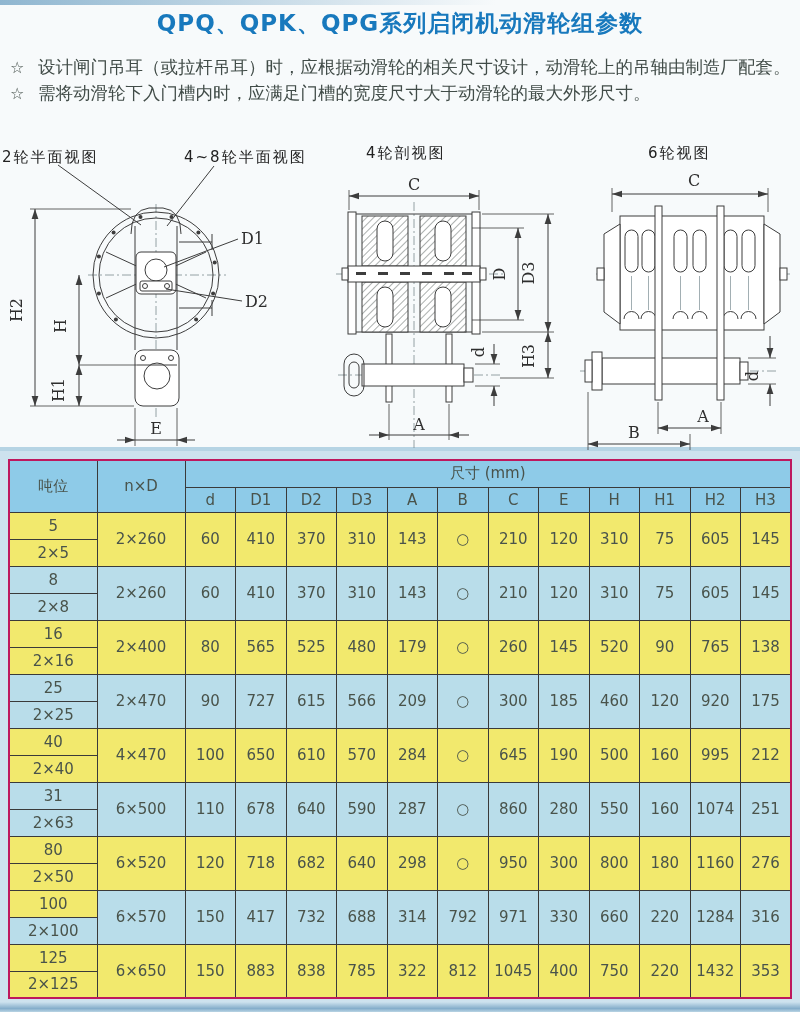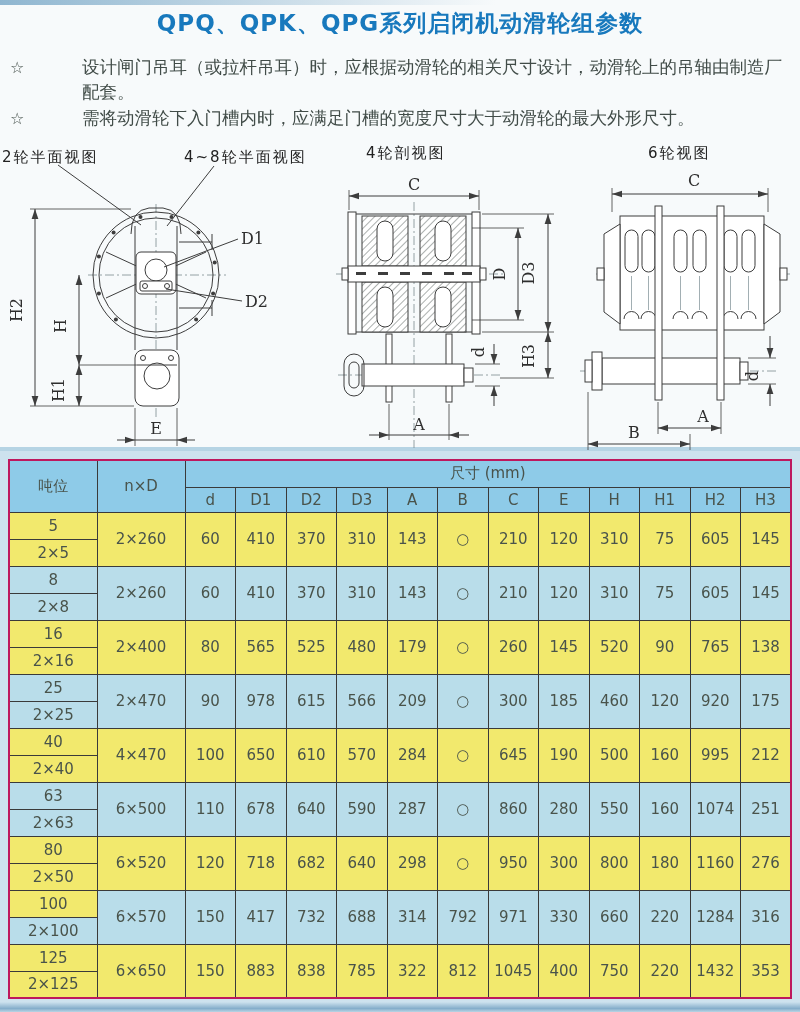--- a/index.html
+++ b/index.html
@@ -11,21 +11,21 @@
     background:var(--page_lower_bg,#cde2ee);
     border-top:4px solid #b6d4e4;box-sizing:border-box;}
   .bottom-band{position:absolute;left:0;bottom:0;width:800px;height:10px;
     background:linear-gradient(180deg,#cde2ee,#85aecb 65%,#b9d4e4);}
   .page-title{position:absolute;top:8px;left:0;width:800px;text-align:center;
     font-size:23px;font-weight:800;letter-spacing:1px;color:var(--title_blue,#1879bd);}
   .notes{position:absolute;top:55px;left:10px;width:782px;color:#414c48;
     font-size:17.5px;line-height:25px;}
   .note{display:flex;margin-bottom:1px;}
   .note .star{flex:0 0 28px;font-size:16px;color:#4a5550;}
-  .note .ntext{flex:1;margin-left:44px;}
+  .note .ntext{flex:1;}
   .drawings{position:absolute;top:138px;left:0;}
   .dtable{position:absolute;left:8px;top:459px;width:784px;border-collapse:collapse;
     table-layout:fixed;background:#fff;border:2px solid #be185d;}
   .dtable th,.dtable td{border:1px solid var(--table_border,#3a3a3a);text-align:center;
     vertical-align:middle;padding:0;color:#49534b;font-size:15px;font-weight:400;}
   .dtable thead tr.gr{height:27px;}
   .dtable thead tr.sr{height:25px;}
   .dtable tbody tr{height:27px;}
   .hdr{background:var(--header_blue,#8ecbe8);color:#3a4750;font-size:16px;}
   .hdr.sub{font-size:15px;}
@@ -338,21 +338,21 @@
           <td class="c-val yellow" rowspan="2">765</td>
           <td class="c-val yellow" rowspan="2">138</td>
         </tr>
         <tr>
           <td class="c-ton yellow">2×16</td>
         </tr>
         <tr>
           <td class="c-ton blue">25</td>
           <td class="c-nxd blue" rowspan="2">2×470</td>
           <td class="c-val blue" rowspan="2">90</td>
-          <td class="c-val blue" rowspan="2">978</td>
+          <td class="c-val blue" rowspan="2">727</td>
           <td class="c-val blue" rowspan="2">615</td>
           <td class="c-val blue" rowspan="2">566</td>
           <td class="c-val blue" rowspan="2">209</td>
           <td class="c-val blue" rowspan="2">○</td>
           <td class="c-val blue" rowspan="2">300</td>
           <td class="c-val blue" rowspan="2">185</td>
           <td class="c-val blue" rowspan="2">460</td>
           <td class="c-val blue" rowspan="2">120</td>
           <td class="c-val blue" rowspan="2">920</td>
           <td class="c-val blue" rowspan="2">175</td>
@@ -373,21 +373,21 @@
           <td class="c-val yellow" rowspan="2">190</td>
           <td class="c-val yellow" rowspan="2">500</td>
           <td class="c-val yellow" rowspan="2">160</td>
           <td class="c-val yellow" rowspan="2">995</td>
           <td class="c-val yellow" rowspan="2">212</td>
         </tr>
         <tr>
           <td class="c-ton yellow">2×40</td>
         </tr>
         <tr>
-          <td class="c-ton blue">63</td>
+          <td class="c-ton blue">31</td>
           <td class="c-nxd blue" rowspan="2">6×500</td>
           <td class="c-val blue" rowspan="2">110</td>
           <td class="c-val blue" rowspan="2">678</td>
           <td class="c-val blue" rowspan="2">640</td>
           <td class="c-val blue" rowspan="2">590</td>
           <td class="c-val blue" rowspan="2">287</td>
           <td class="c-val blue" rowspan="2">○</td>
           <td class="c-val blue" rowspan="2">860</td>
           <td class="c-val blue" rowspan="2">280</td>
           <td class="c-val blue" rowspan="2">550</td>

